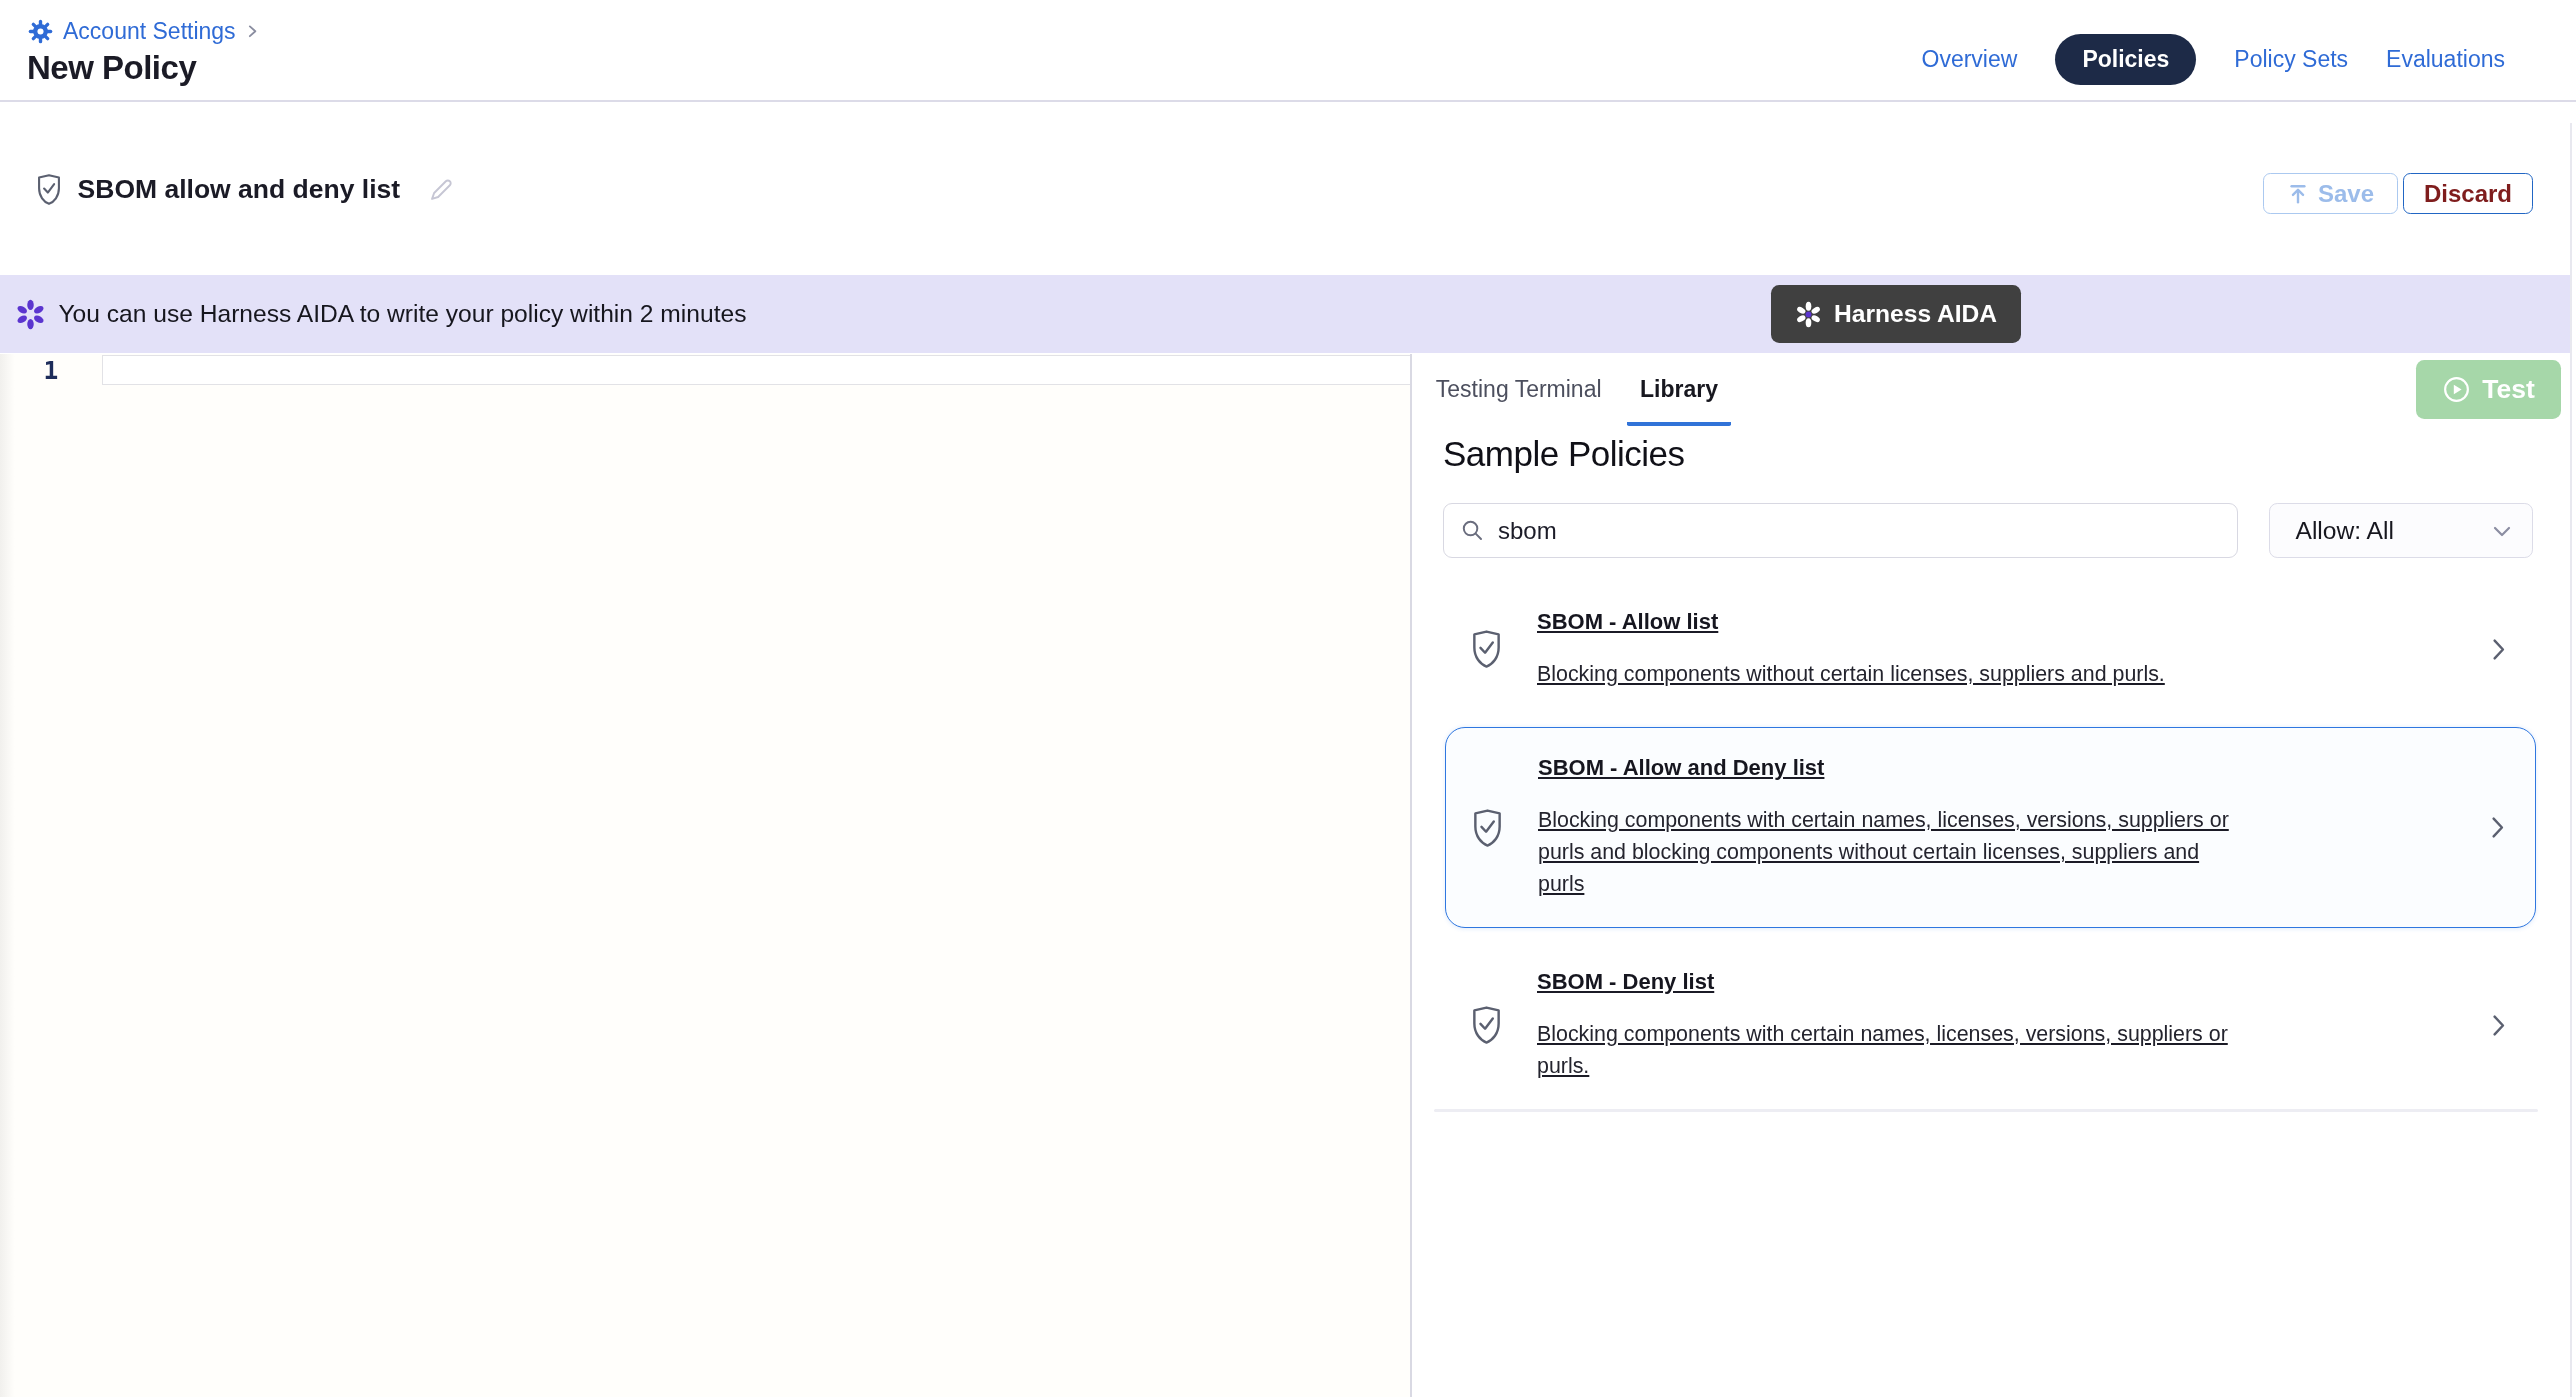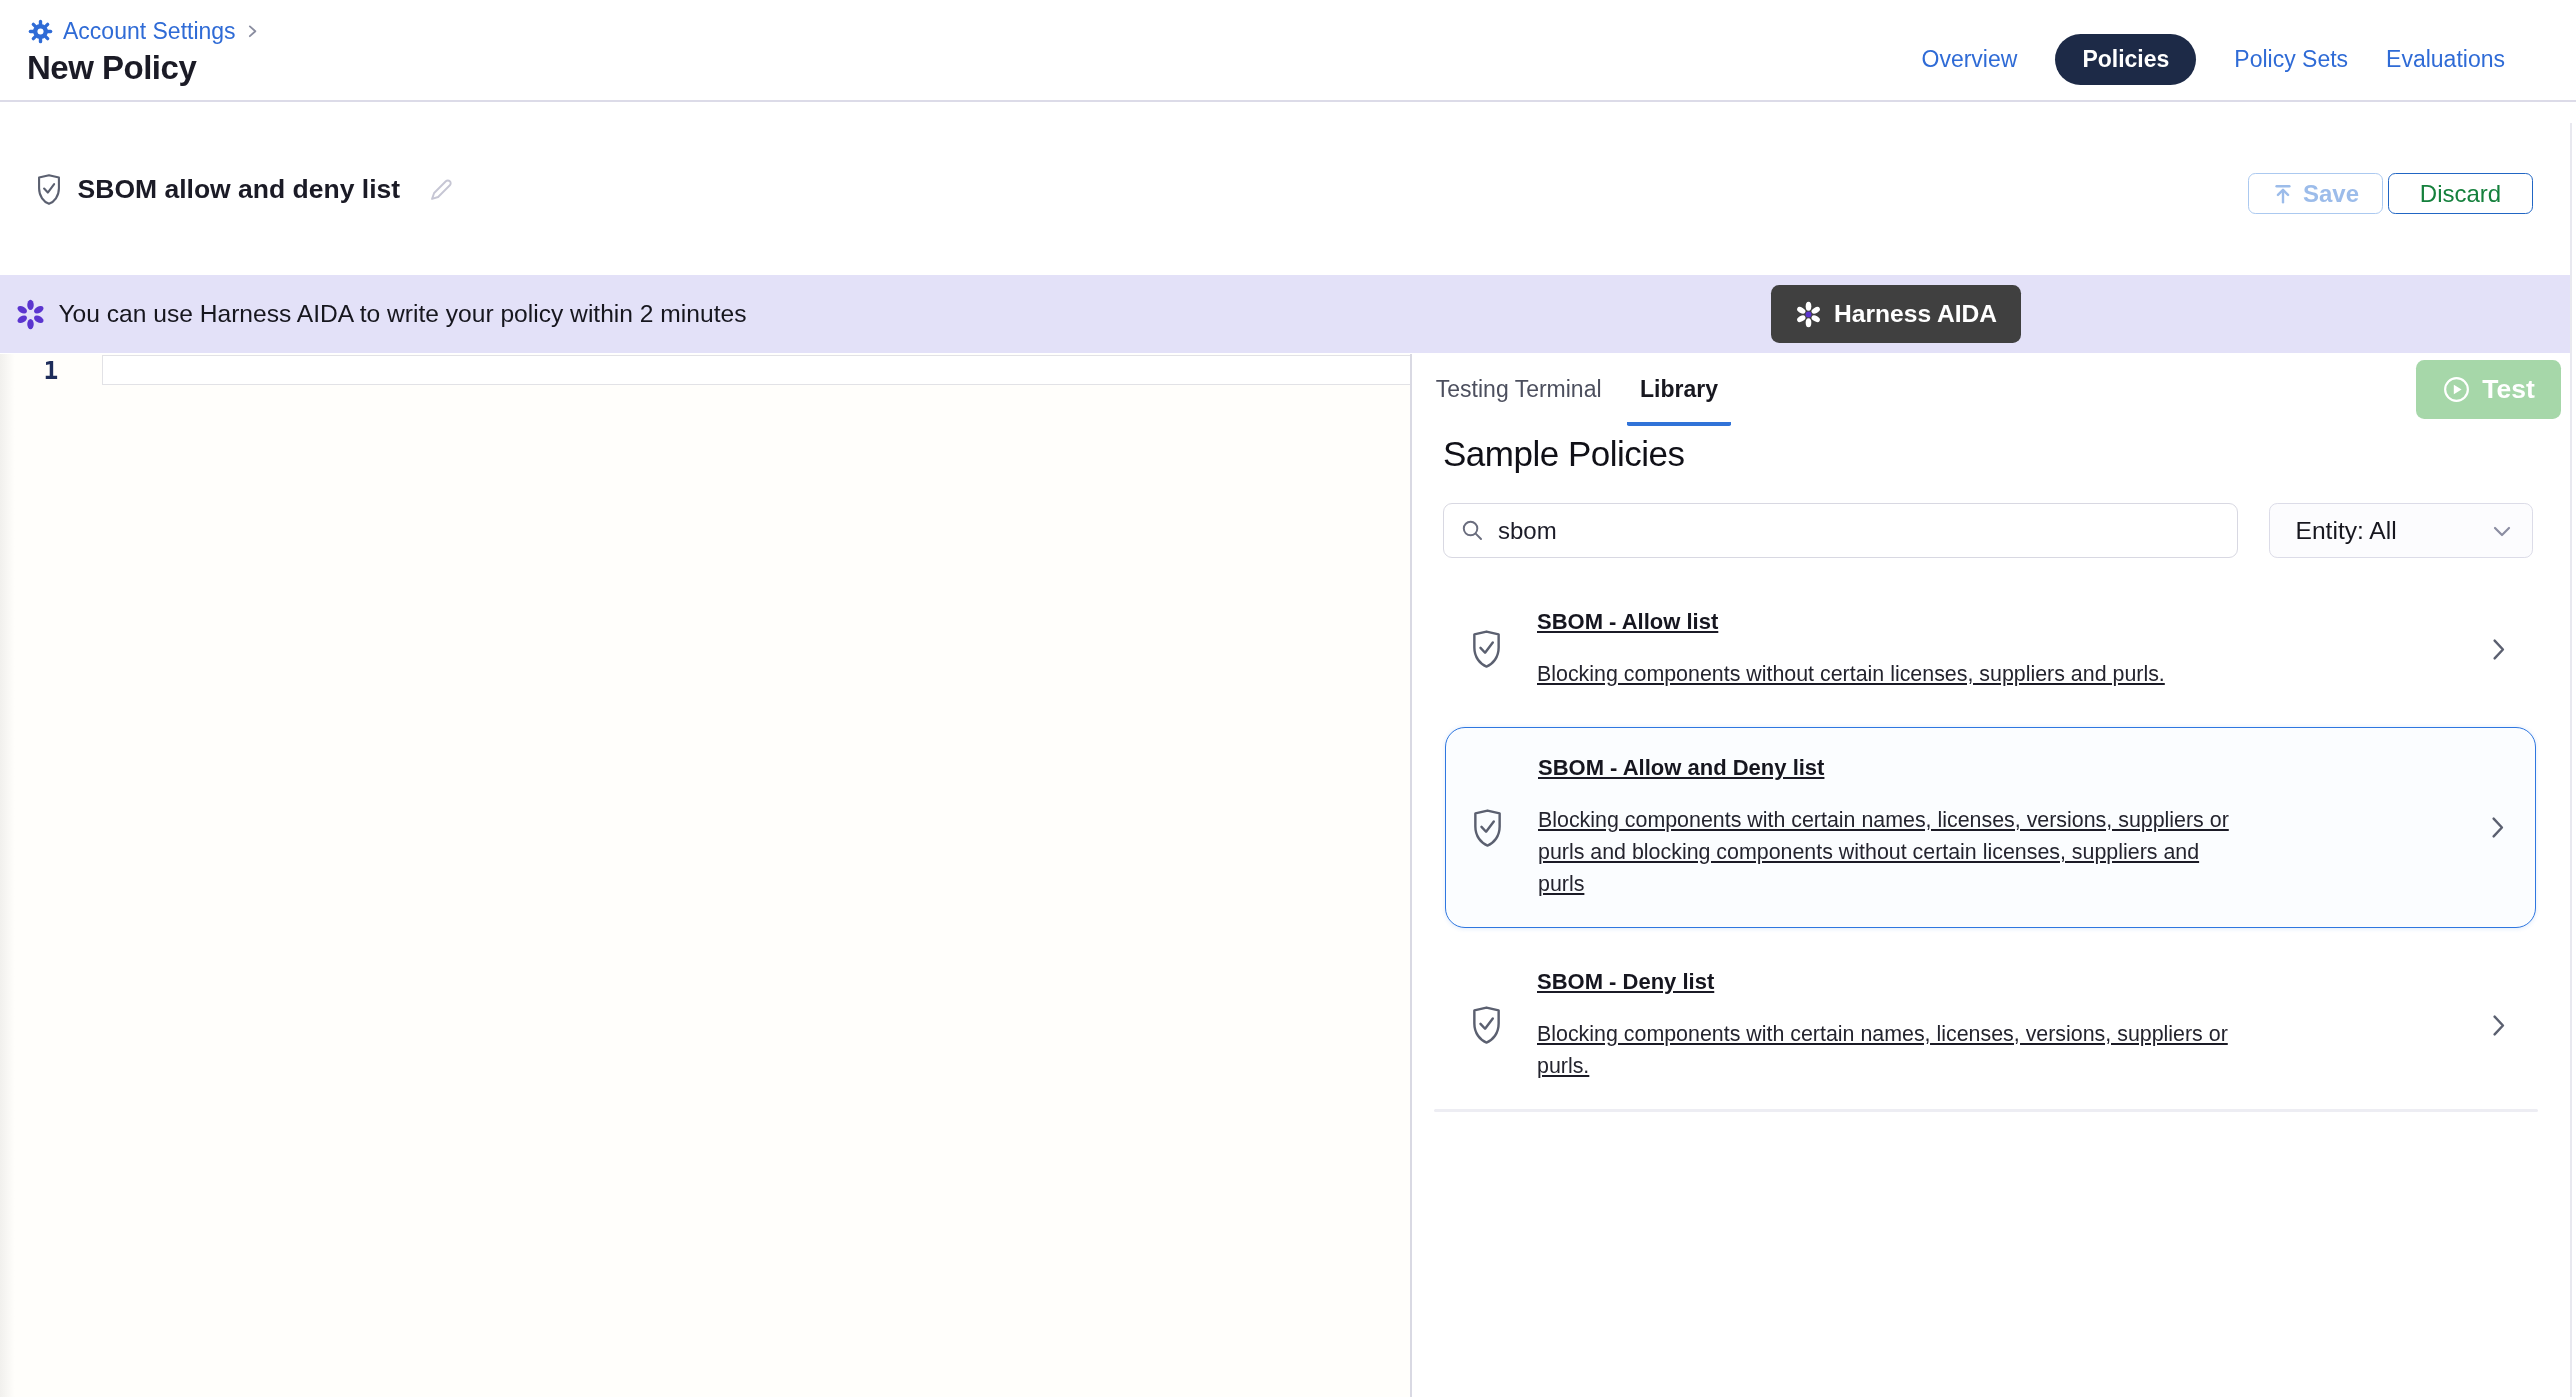--- a/index.html
+++ b/index.html
@@ -19,21 +19,21 @@
   .nav-pill { background:#1d2a47; color:#ffffff; font-weight:600; height:51px; padding:0 27px; border-radius:25.5px; display:flex; align-items:center; }
 
   
   .toolbar { position:absolute; left:0; top:126px; width:2576px; height:150px; background:#fff; }
   .policy-name-row { position:absolute; left:35px; top:47px; display:flex; align-items:center; gap:14.6px; }
   .policy-name { font-size:26.5px; font-weight:700; color:#1b1b26; }
   .edit-icon { margin-left:12.8px; }
   .actions { position:absolute; right:43px; top:47px; display:flex; gap:5px;border-radius:20px; }
   .btn { height:41px; border-radius:7.3px; background:#fff; display:flex; align-items:center; justify-content:center; font-size:24px; cursor:pointer; }
   .btn-save { width:135px; gap:9px; border:1.8px solid #abc9f0; color:#9cbcea; font-weight:600; }
-  .btn-discard { width:145px; border:1.8px solid #2166c4; color:#15803d; font-weight:400; }
+  .btn-discard { width:130px; border:1.8px solid #2166c4; color:#7f1d1d; font-weight:700; }
 
   
   .banner { position:absolute; left:0; top:275px; width:2570px; height:78px; background:#e3e1f8; display:flex; align-items:center; }
   .banner-icon { margin-left:14.6px; }
   .banner-text { margin-left:12.8px; font-size:24.6px; font-weight:500; color:#16161e; }
   .btn-aida { position:absolute; left:1771px; top:50%; transform:translateY(-50%); height:58px; padding:0 24px;
     border-radius:8.2px; background:#404040; color:#fff; font-size:24.6px; font-weight:700;
     display:flex; align-items:center; gap:12px; cursor:pointer; }
 
   
@@ -198,21 +198,21 @@
         <span style="display:flex;">
           <svg width="24.6" height="24.6" viewBox="0 0 24 24" fill="none" stroke="#6a6d7e" stroke-width="1.9" stroke-linecap="round">
             <circle cx="10.3" cy="10.3" r="6.6"></circle>
               <path d="M15.3 15.3 L20.5 20.5"></path>
           </svg>
         </span>
         <input type="text" value="sbom" style="">
       </div>
 
       <div class="entity-select">
-        <span class="entity-label">Entity: All</span>
+        <span class="entity-label">Allow: All</span>
         <span class="chev" style="display:flex;">
           <svg width="24" height="24" viewBox="0 0 24 24" fill="none" stroke="#8b8da2" stroke-width="2.2" stroke-linecap="round" stroke-linejoin="round">
               <path d="M5 9 L12 16 L19 9"></path>
             </svg>
         </span>
       </div>
 
       <div class="card card-1">
         <span class="shield" style="display:flex;">
           <svg width="35" height="40" viewBox="0 0 24 28" fill="none" stroke="#5b6070" stroke-width="1.7" stroke-linecap="round" stroke-linejoin="round">

